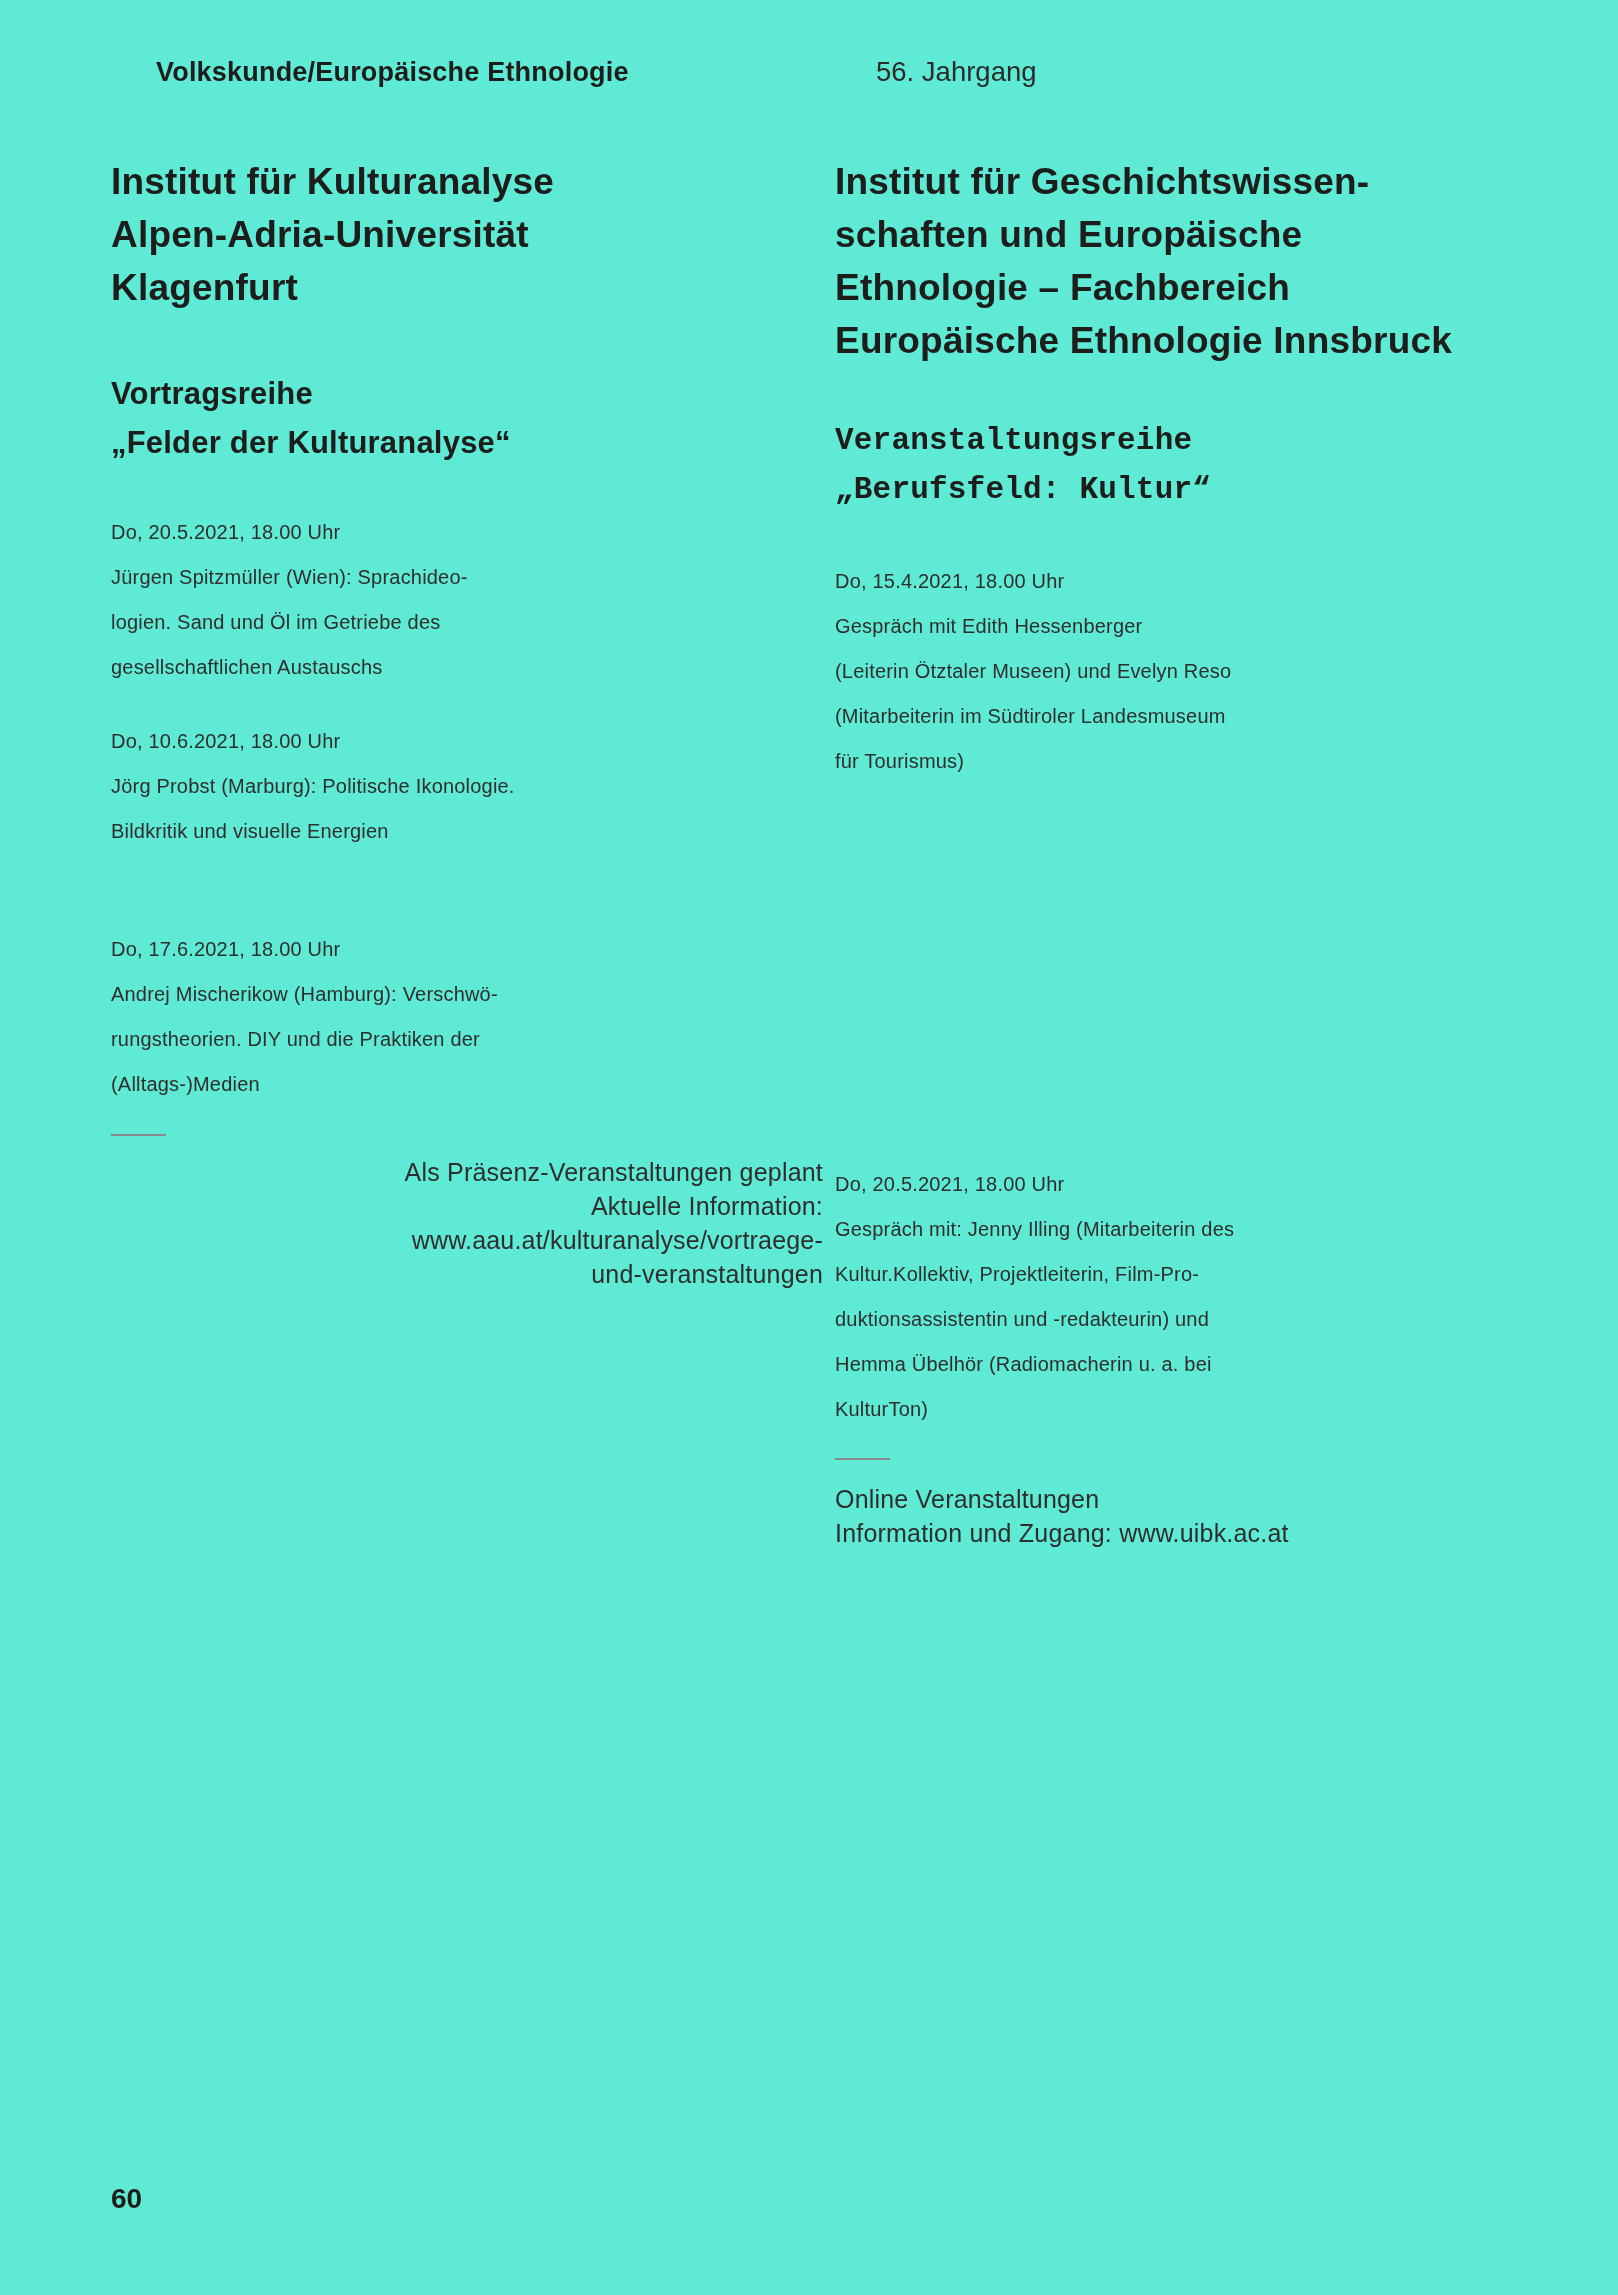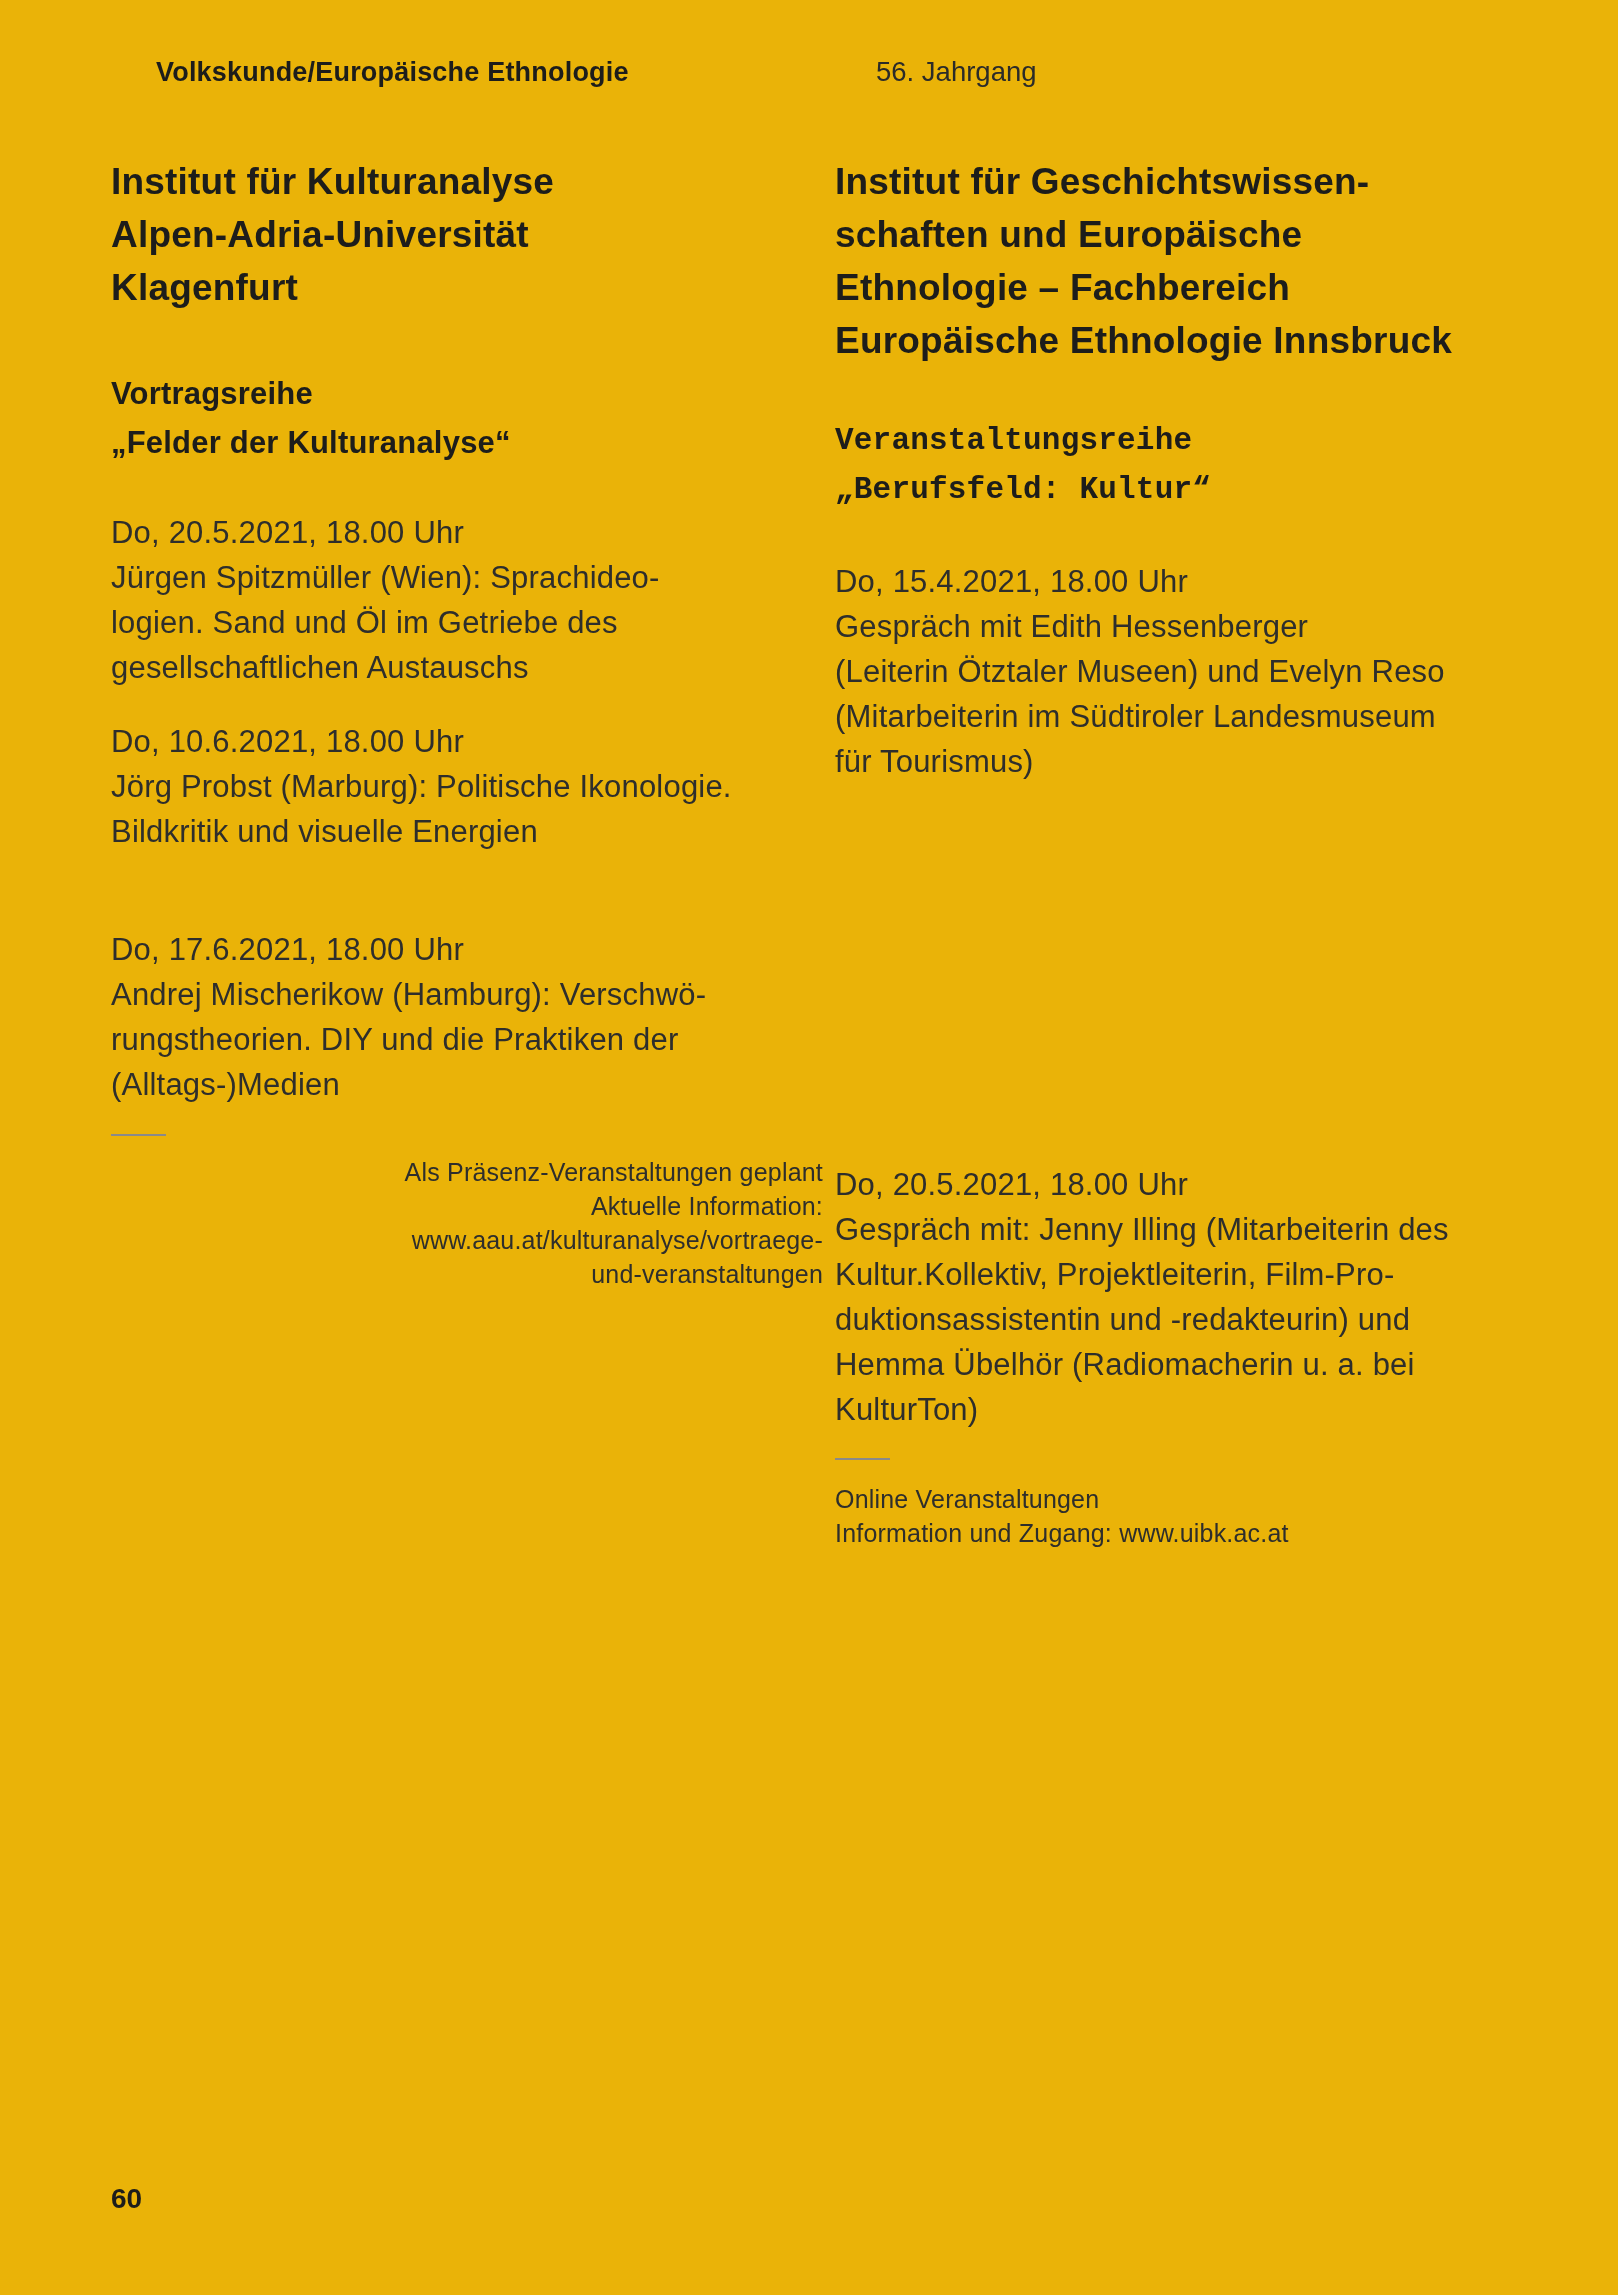--- a/index.html
+++ b/index.html
@@ -1,35 +1,35 @@
 <!DOCTYPE html>
 <html lang="de" style="font-size:13px"><head>
 <meta charset="utf-8">
 <style>
   html,body{margin:0;padding:0;background:#e9e9e9;}
   .page{
     position:relative;
     width:1618px;height:2295px;
     margin:0 auto;
-    background:#eab308;
+    background:#5eead4;
     font-family:"Liberation Sans","DejaVu Sans",sans-serif;
     color:#1d1d1b;
     overflow:hidden;
   }
   .abs{position:absolute;margin:0;padding:0;}
   
   .rh-left{left:156px;top:57px;font-size:27px;font-weight:700;letter-spacing:0.2px;}
   .rh-right{left:876px;top:56px;font-size:27.5px;font-weight:400;color:#2b2b29;}
   
   .colL{left:111px;width:712px;}
   .colR{left:835px;width:732px;}
   
   .heading{font-size:37px;line-height:53px;font-weight:700;letter-spacing:0.2px;}
   .series{font-size:31px;line-height:49px;font-weight:700;letter-spacing:0.2px;}
-  .event{font-size:31px;line-height:45px;font-weight:400;color:#2e2e2c;letter-spacing:0.2px;}
+  .event{font-size:20px;line-height:45px;font-weight:400;color:#2e2e2c;letter-spacing:0.2px;}
   .note{font-size:25px;line-height:34px;font-weight:400;color:#2e2e2c;letter-spacing:0.2px;}
   .divider{width:55px;height:2.4px;background:#8a8a8a;}
   .pageno{left:111px;top:2183px;font-size:28px;font-weight:700;}
   
   .lh{top:155px;}
   .ls{top:369px;}
   .le1{top:510px;}
   .le2{top:719px;}
   .le3{top:927px;}
   .ld{top:1134px;left:111px;}

